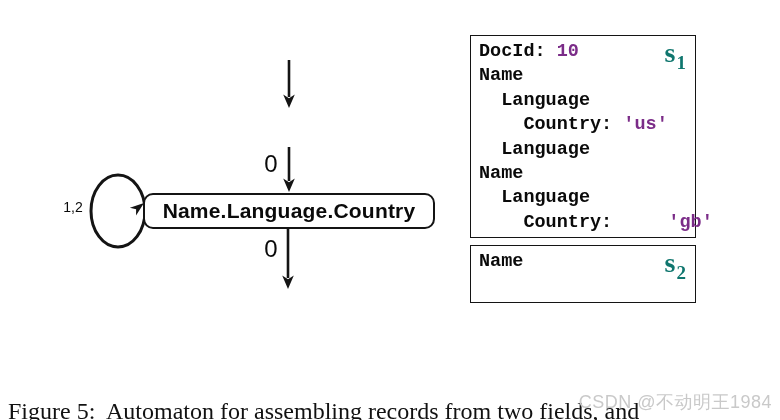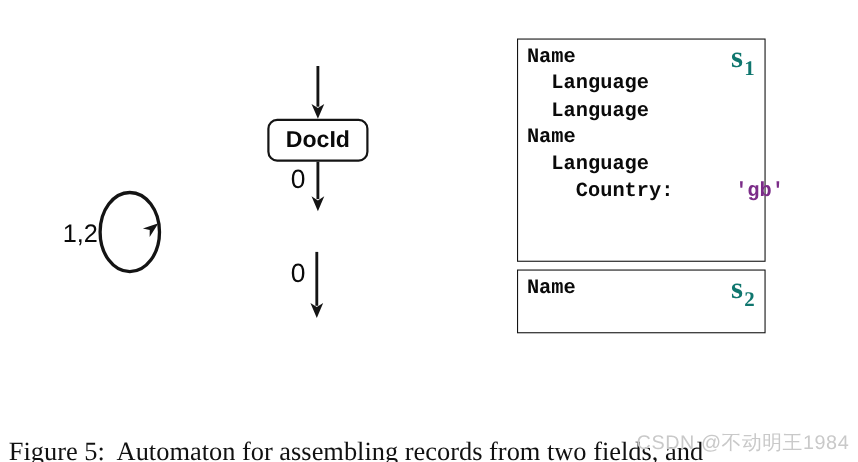--- a/index.html
+++ b/index.html
@@ -20,21 +20,21 @@
     font-weight:bold;color:#0a0a0a;
   }
   .node-docid{left:243px;top:108px;width:92px;height:39px;border-radius:9px;font-size:21px;}
   .node-country{left:143px;top:193px;width:292px;height:36px;border-radius:10px;font-size:21px;letter-spacing:.2px;}
   .edge-label{
     position:absolute;z-index:2;color:#0a0a0a;
     font-size:24px;text-align:center;
   }
   .lbl-edge1{left:254px;top:150px;width:34px;}
   .lbl-edge2{left:254px;top:235px;width:34px;}
-  .lbl-loop{left:50px;top:199px;width:46px;font-size:23px;}
+  .lbl-loop{left:50px;top:199px;width:46px;font-size:14px;}
   .rec-box{
     position:absolute;z-index:2;
     left:470px;width:226px;
     background:#ffffff;border:1.5px solid #141414;
     font-family:"Liberation Mono","DejaVu Sans Mono",monospace;
     font-weight:bold;font-size:18.5px;line-height:24.4px;
     color:#0a0a0a;
     padding:4px 0 0 8px;
   }
   .rec-s1{top:35px;height:203px;}
@@ -79,30 +79,32 @@
       <line x1="288" y1="229" x2="288" y2="278" stroke="#141414" stroke-width="2.6"></line>
       <polygon points="288,289 282.2,275.5 288,279.2 293.8,275.5" fill="#141414"></polygon>
     </g>
 
     <g>
       <ellipse cx="118" cy="211" rx="27" ry="36" fill="none" stroke="#141414" stroke-width="3"></ellipse>
       <polygon points="0,0 -14,-5 -10,0 -14,5" fill="#141414" transform="translate(144,203) rotate(-38)"></polygon>
     </g>
   </svg>
 
-  <div class="node node-docid">DocId</div>
+  <div class="node node-country">Name.Language.Country</div>
 
   <div class="edge-label lbl-edge1">0</div>
   <div class="edge-label lbl-edge2">0</div>
   <div class="edge-label lbl-loop">1,2</div>
 
   <div class="rec-box rec-s1">
     <span class="stag"><span>s</span><span class="sub">1</span></span>
+    <div class="rec-line"><span>DocId: </span><span class="val" style="color: rgb(123, 44, 136);">10</span></div>
     <div class="rec-line"><span>Name</span><span class="val" style="color: rgb(123, 44, 136);"></span></div>
     <div class="rec-line"><span>  Language</span><span class="val" style="color: rgb(123, 44, 136);"></span></div>
+    <div class="rec-line"><span>    Country: </span><span class="val" style="color: rgb(123, 44, 136);">'us'</span></div>
     <div class="rec-line"><span>  Language</span><span class="val" style="color: rgb(123, 44, 136);"></span></div>
     <div class="rec-line"><span>Name</span><span class="val" style="color: rgb(123, 44, 136);"></span></div>
     <div class="rec-line"><span>  Language</span><span class="val" style="color: rgb(123, 44, 136);"></span></div>
     <div class="rec-line"><span>    Country: </span><span class="val" style="color: rgb(123, 44, 136); margin-left: 45px;">'gb'</span></div>
   </div>
 
   <div class="rec-box rec-s2">
     <span class="stag"><span>s</span><span class="sub">2</span></span>
     <div class="rec-line"><span>Name</span><span class="val" style="color: rgb(123, 44, 136);"></span></div>
   </div>

